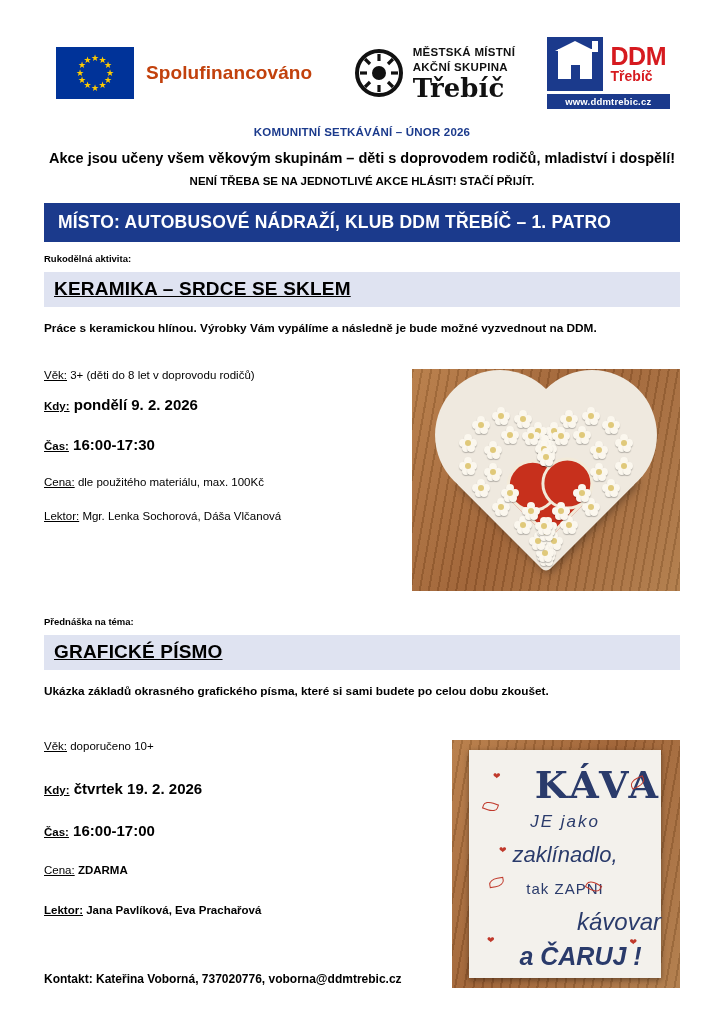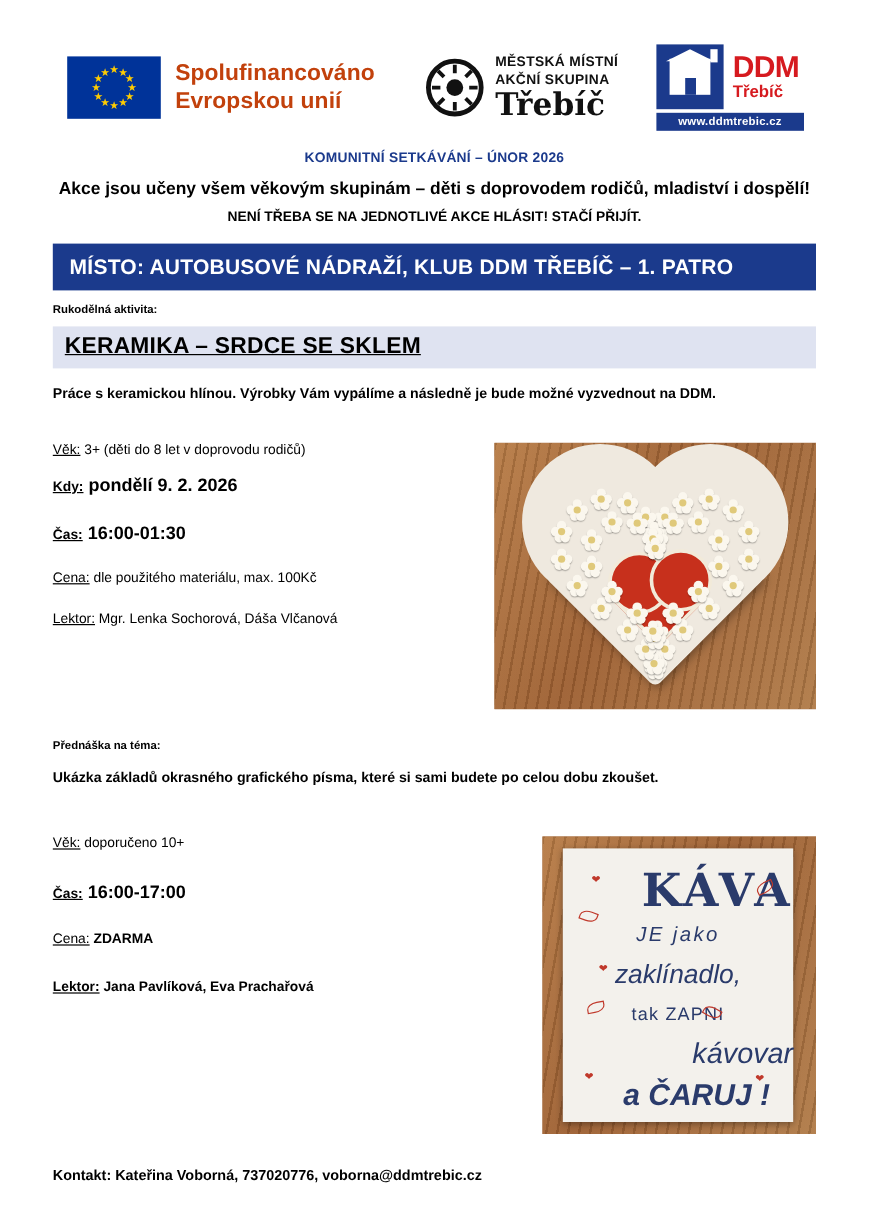--- a/index.html
+++ b/index.html
@@ -416,21 +416,20 @@
           <span class="eu-star" style="left: 42px; top: 34.4904px;">★</span>
           <span class="eu-star" style="left: 34.5px; top: 36.5px;">★</span>
           <span class="eu-star" style="left: 27px; top: 34.4904px;">★</span>
           <span class="eu-star" style="left: 21.5096px; top: 29px;">★</span>
           <span class="eu-star" style="left: 19.5px; top: 21.5px;">★</span>
           <span class="eu-star" style="left: 21.5096px; top: 14px;">★</span>
           <span class="eu-star" style="left: 27px; top: 8.50962px;">★</span>
         </div>
       <div class="eu-text">
         <div>Spolufinancováno</div>
-        <div>Evropskou unií</div>
       </div>
     </div>
 
     <div class="mas-logo">
       <div class="mas-mark">
         <svg width="50" height="50" viewBox="0 0 50 50" aria-hidden="true">
           <circle cx="25" cy="25" r="22" fill="none" stroke="#111" stroke-width="4"></circle>
           <circle cx="25" cy="25" r="7" fill="#111"></circle>
           <g stroke="#111" stroke-width="3.2">
             <line x1="25" y1="6" x2="25" y2="13"></line>
@@ -486,21 +485,21 @@
       <div class="row" style="margin-top:34px;">
         <span class="lab">Věk:</span>
         <span>3+ (děti do 8 let v doprovodu rodičů)</span>
       </div>
       <div class="row big">
         <span class="lab">Kdy:</span>
         <span>pondělí 9. 2. 2026</span>
       </div>
       <div class="row big" style="margin-top:22px;">
         <span class="lab">Čas:</span>
-        <span>16:00-01:30</span>
+        <span>16:00-17:30</span>
       </div>
       <div class="row" style="margin-top:22px;">
         <span class="lab">Cena:</span>
         <span>dle použitého materiálu, max. 100Kč</span>
       </div>
       <div class="row" style="margin-top:20px;">
         <span class="lab">Lektor:</span>
         <span>Mgr. Lenka Sochorová, Dáša Vlčanová</span>
       </div>
     </div>
@@ -876,27 +875,34 @@
             <i></i>
             <i></i>
             <i></i>
             <b></b>
           </div>
         </div>
     </div>
   </div>
 
   <div class="small-label">Přednáška na téma:</div>
+  <div class="section-title-bar">
+    <span class="section-title">GRAFICKÉ PÍSMO</span>
+  </div>
   <div class="section-desc">Ukázka základů okrasného grafického písma, které si sami budete po celou dobu zkoušet.</div>
 
   <div class="block" style="height:256px;">
     <div class="details">
       <div class="row" style="margin-top:42px;">
         <span class="lab">Věk:</span>
         <span>doporučeno 10+</span>
+      </div>
+      <div class="row big" style="margin-top:26px;">
+        <span class="lab">Kdy:</span>
+        <span>čtvrtek 19. 2. 2026</span>
       </div>
       <div class="row big" style="margin-top:24px;">
         <span class="lab">Čas:</span>
         <span>16:00-17:00</span>
       </div>
       <div class="row" style="margin-top:24px;">
         <span class="lab">Cena:</span>
         <span class="val-bold">ZDARMA</span>
       </div>
       <div class="row" style="margin-top:26px;">

